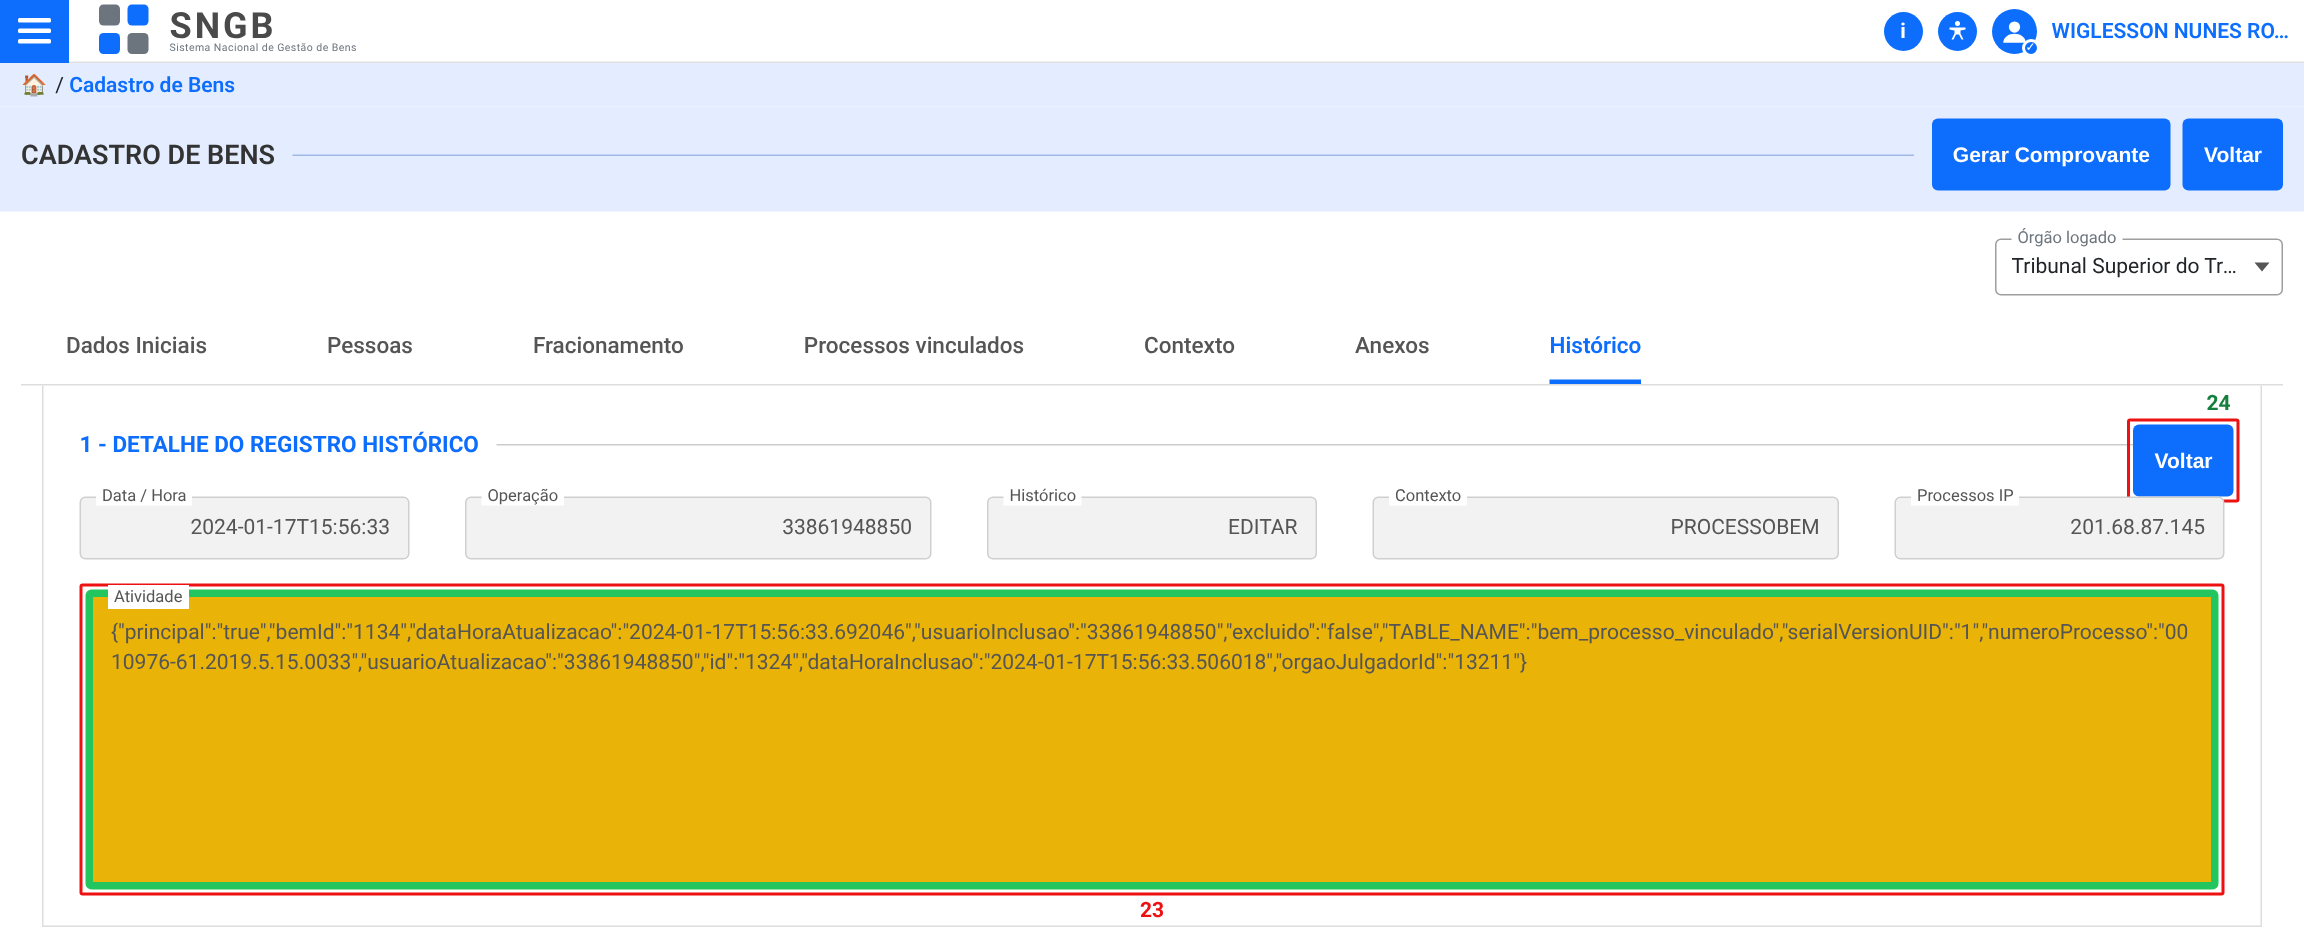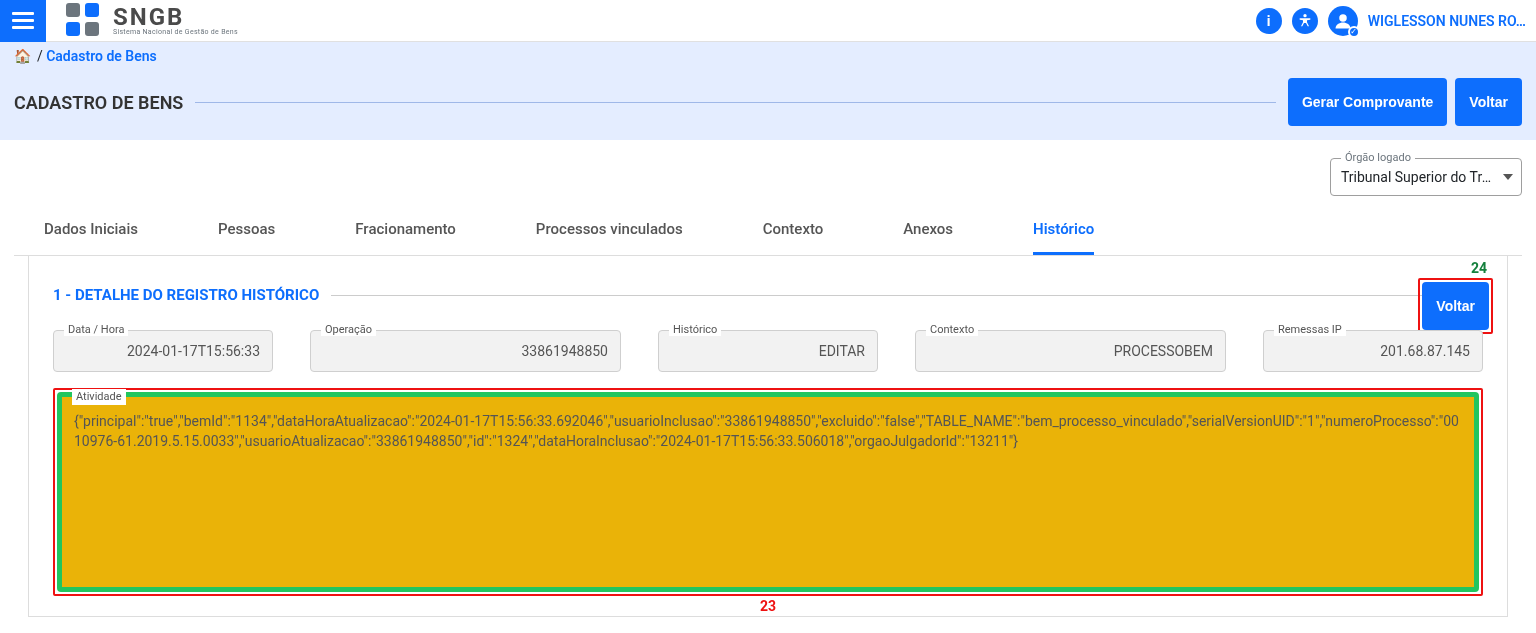--- a/index.html
+++ b/index.html
@@ -285,21 +285,21 @@
       </div>
       <div class="ro-field small">
         <span class="float-label">Histórico</span>
         <span>EDITAR</span>
       </div>
       <div class="ro-field">
         <span class="float-label">Contexto</span>
         <span>PROCESSOBEM</span>
       </div>
       <div class="ro-field small">
-        <span class="float-label">Remessas IP</span>
+        <span class="float-label">Processos IP</span>
         <span>201.68.87.145</span>
       </div>
     </div>
 
     <div class="activity-wrap">
       <span class="marker">23</span>
       <div class="activity-field">
         <span class="float-label">Atividade</span>
         <span>{"principal":"true","bemId":"1134","dataHoraAtualizacao":"2024-01-17T15:56:33.692046","usuarioInclusao":"33861948850","excluido":"false","TABLE_NAME":"bem_processo_vinculado","serialVersionUID":"1","numeroProcesso":"0010976-61.2019.5.15.0033","usuarioAtualizacao":"33861948850","id":"1324","dataHoraInclusao":"2024-01-17T15:56:33.506018","orgaoJulgadorId":"13211"}</span>
       </div>

